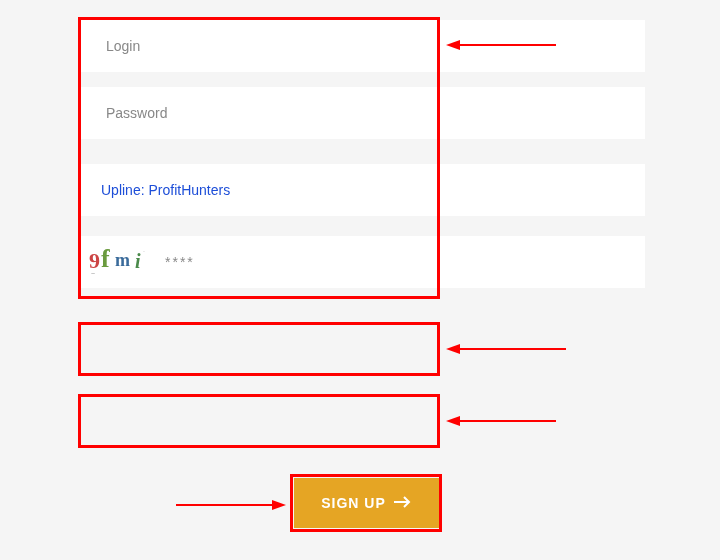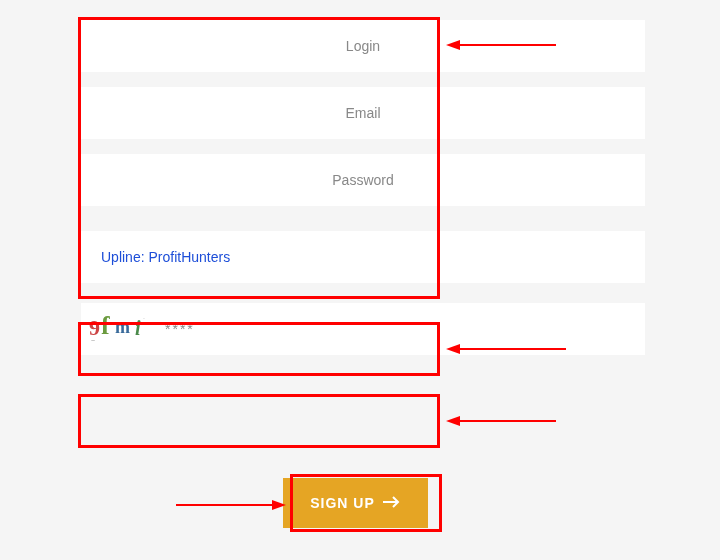--- a/index.html
+++ b/index.html
@@ -26,24 +26,23 @@
     align-items: center;
     position: relative;
   }
   .input {
     border: none;
     outline: none;
     font-size: 14px;
     color: #888;
     background: transparent;
     width: 100%;
-    padding: 0 12px;
+    padding: 0 25px;
     height: 100%;
     font-family: sans-serif;
-    text-align: center;
   }
   .input::placeholder {
     color: #888;
   }
   .static-text {
     padding: 0 20px;
     font-size: 14px;
     color: #1d4ed8;
   }
   .captcha-area {
@@ -67,21 +66,21 @@
     color: #888;
     padding: 0 10px;
     flex: 1;
     height: 100%;
     font-family: sans-serif;
     letter-spacing: 2px;
   }
   .captcha-input::placeholder { color: #888; }
   .signup-btn {
     position: absolute;
-    left: 283px;
+    left: 294px;
     top: 478px;
     width: 145px;
     height: 50px;
     background: #e5a524;
     color: #fff;
     border: none;
     font-size: 14px;
     font-weight: bold;
     letter-spacing: 1px;
     cursor: pointer;
@@ -111,23 +110,20 @@
     position: absolute;
     font-weight: bold;
   }
 </style>
 </head>
 <body>
 
 <div class="form-area">
   <div class="field">
     <input class="input" type="text" placeholder="Login" style="">
-  </div>
-  <div class="field">
-    <input class="input" type="text" placeholder="Email" style="">
   </div>
   <div class="field">
     <input class="input" type="password" placeholder="Password" style="">
   </div>
   <div class="field" style="margin-top:25px;">
     <span class="static-text">Upline: ProfitHunters</span>
   </div>
   <div class="captcha-area" style="margin-top:20px;">
     <div class="captcha-img">
       <span class="glyph" style="left:2px; top:6px; color:#cc4444; font-size:22px; font-family:serif;">9</span>

